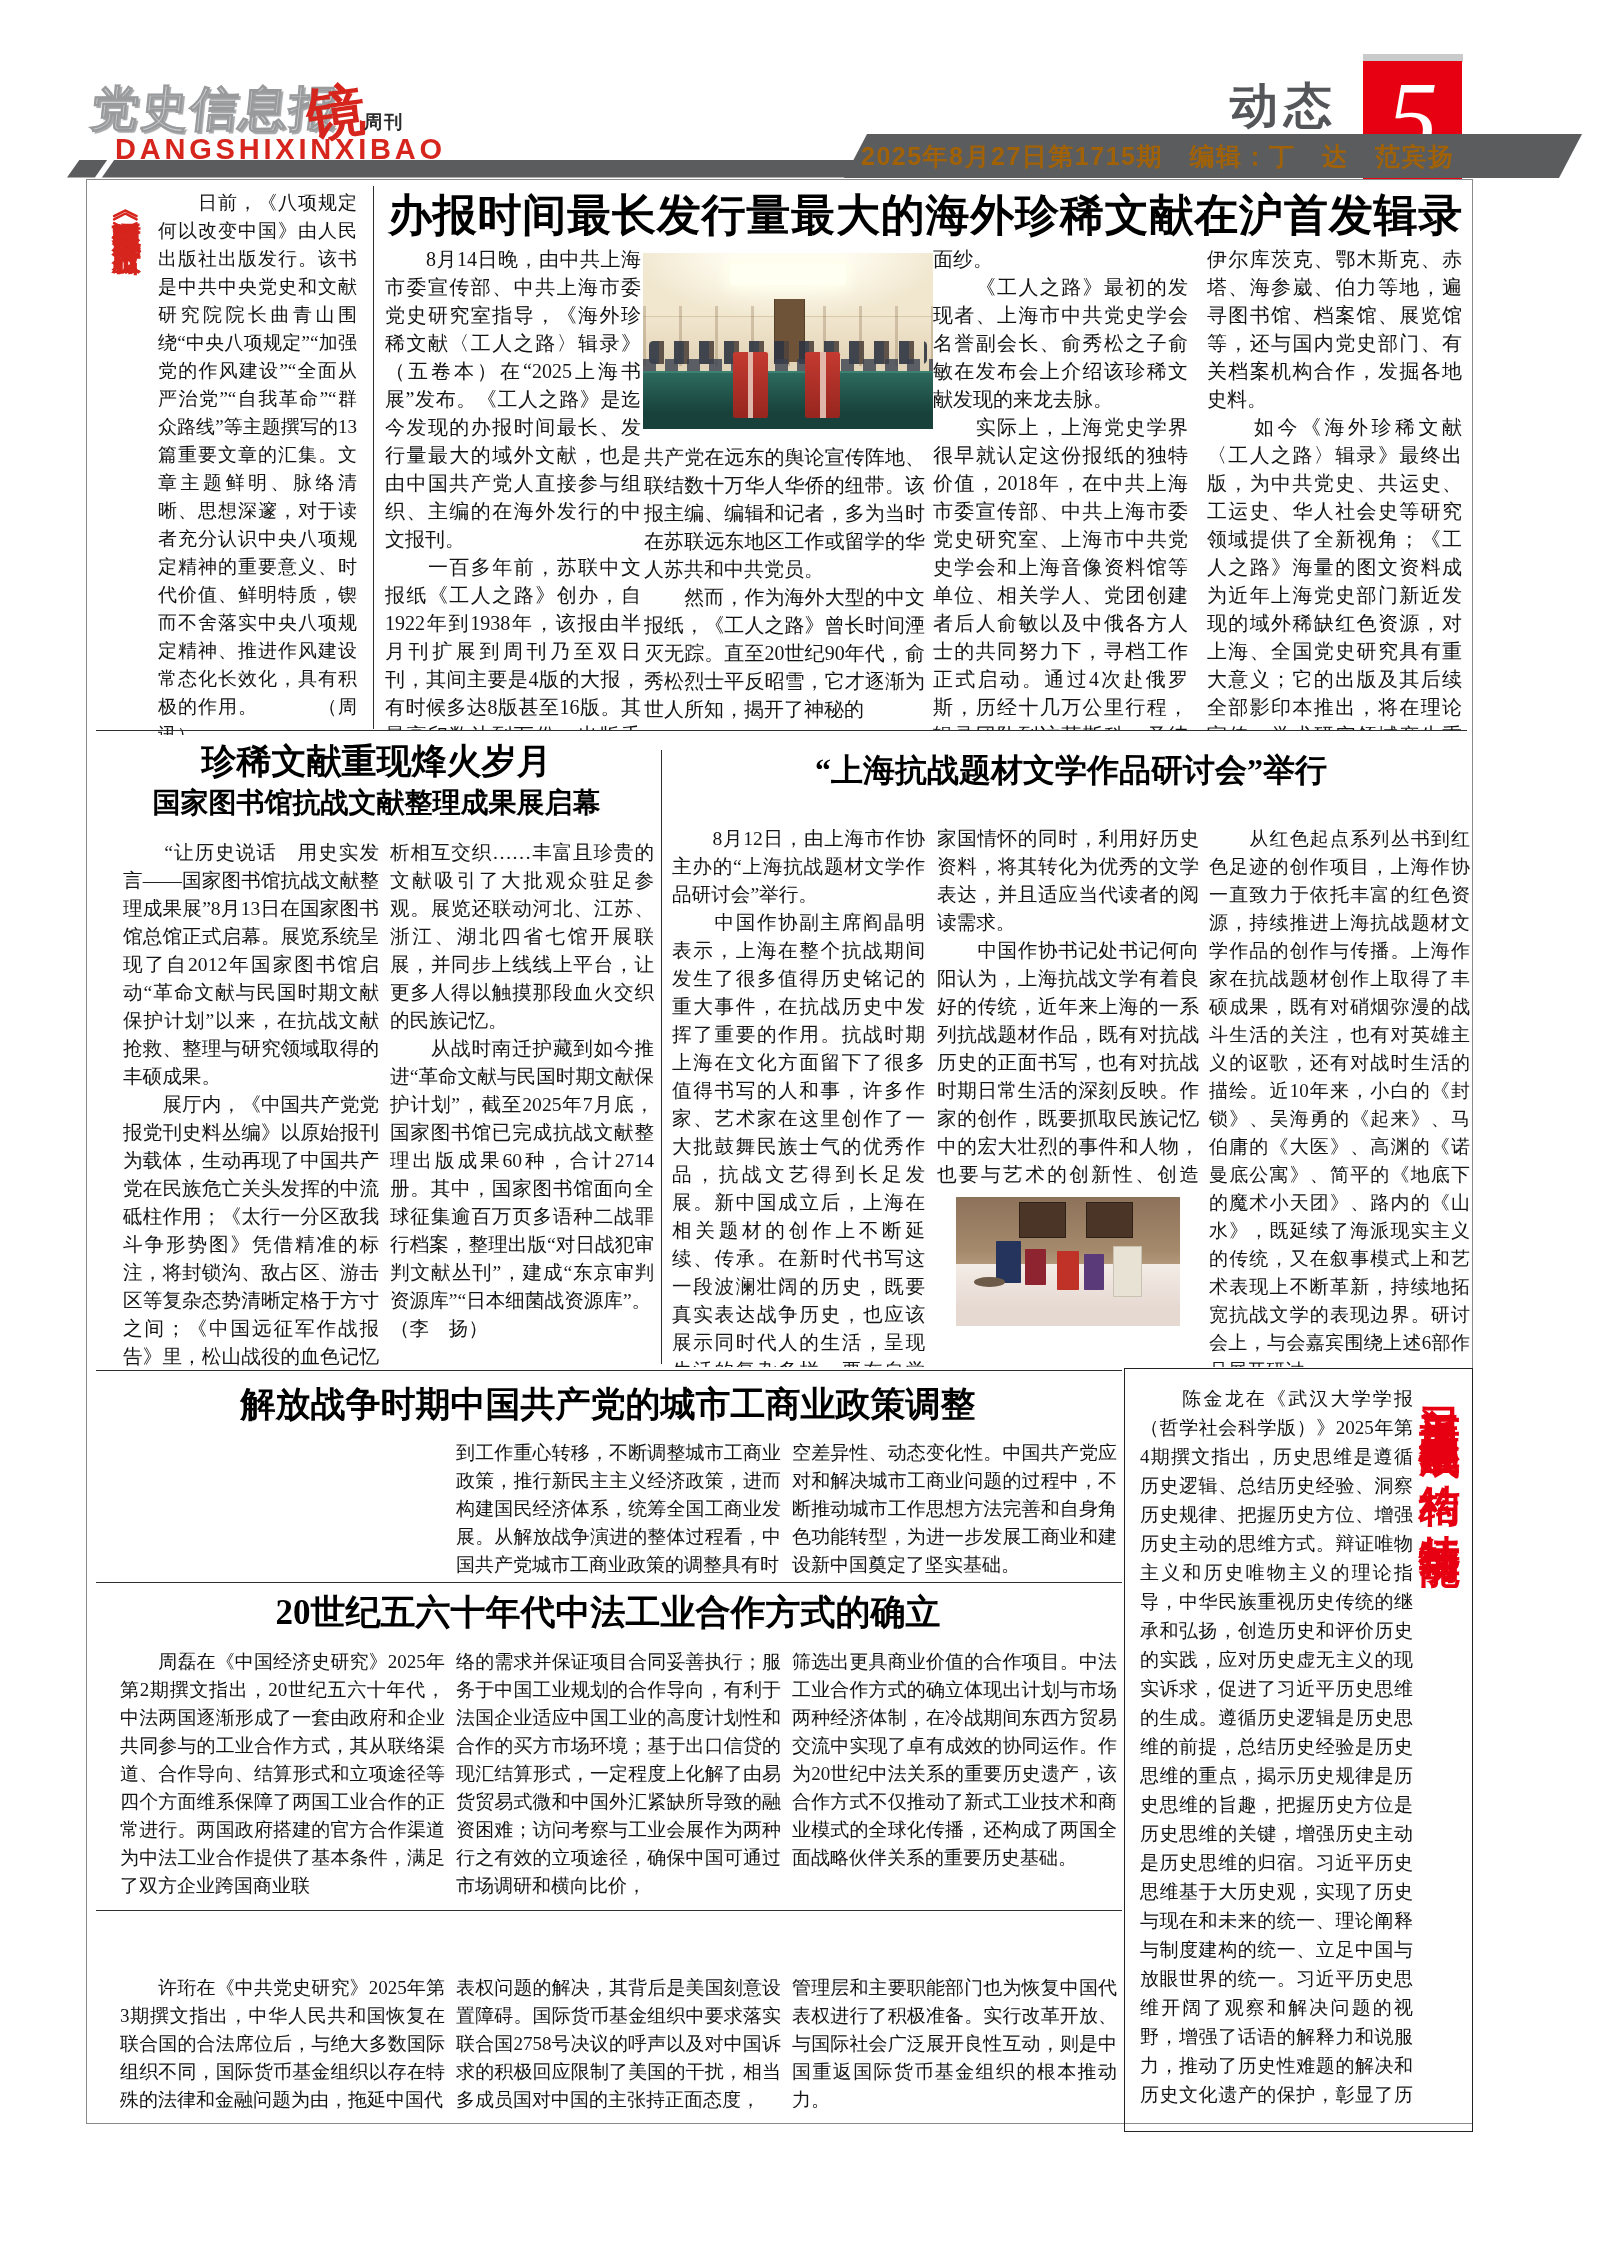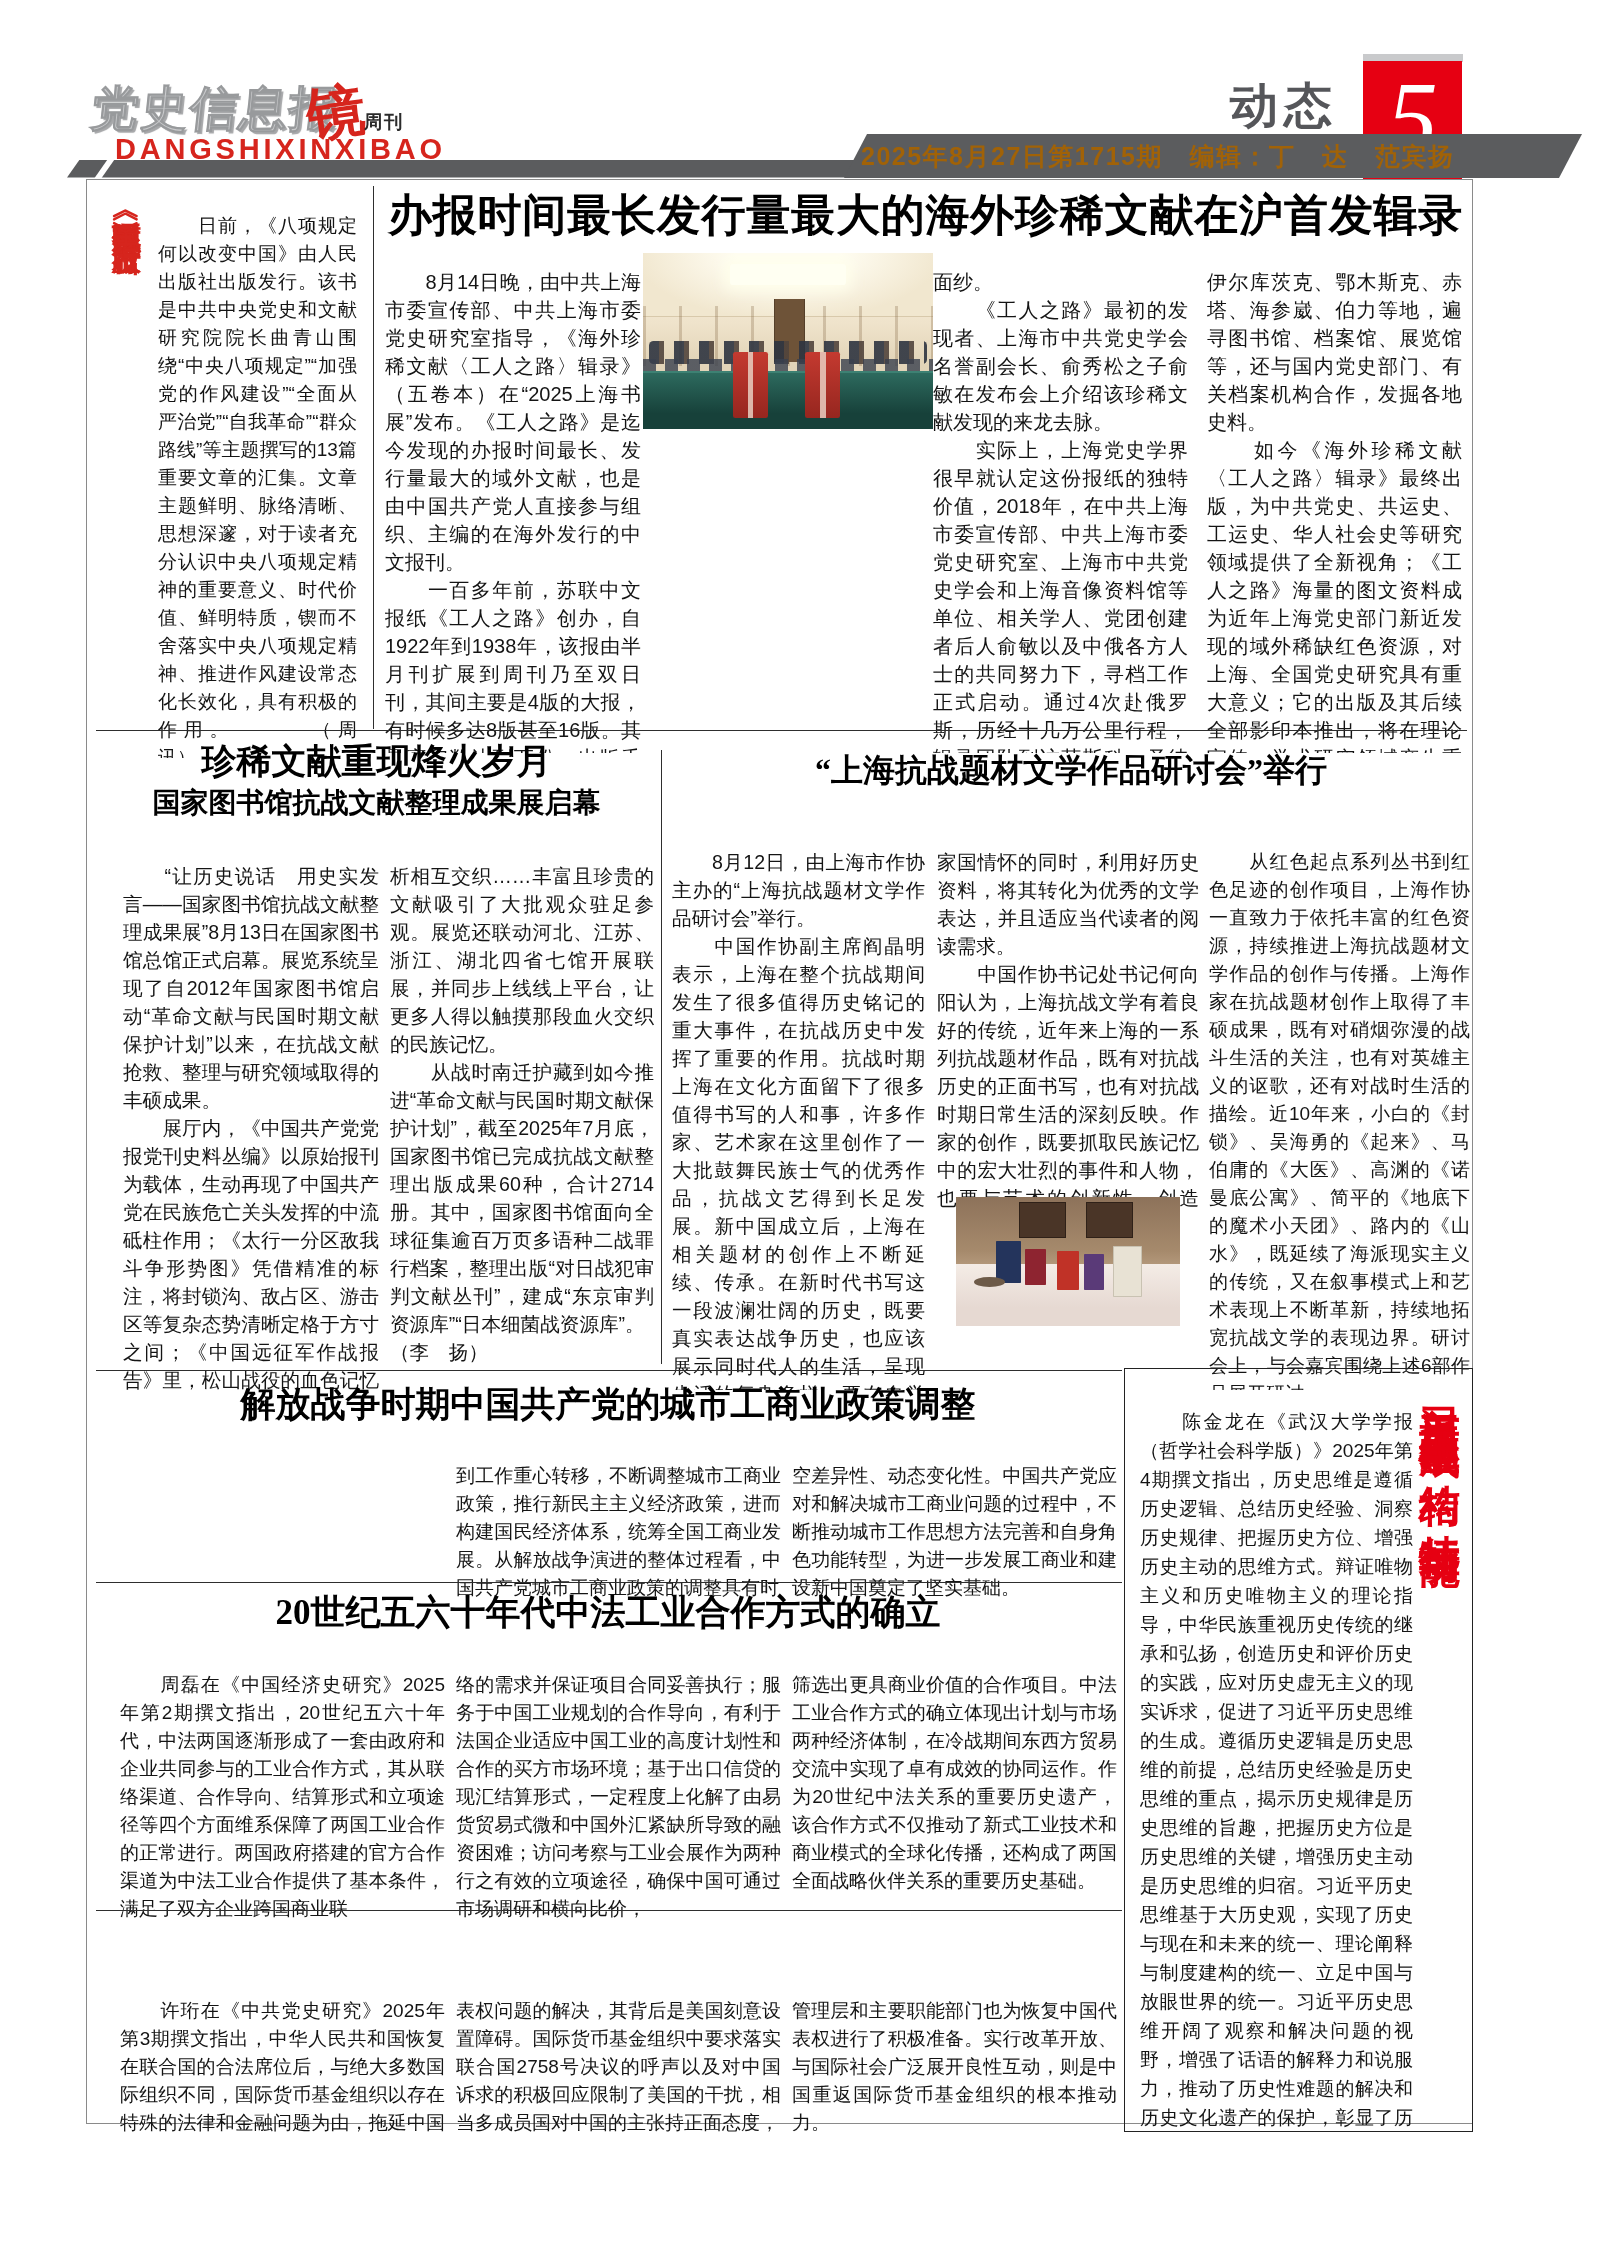--- a/index.html
+++ b/index.html
@@ -1,21 +1,21 @@
 <!DOCTYPE html>
 <html style="font-size:12.3px"><head>
 <meta charset="utf-8">
 <style>
   html,body{margin:0;padding:0;background:#ffffff;}
   #page{position:relative;width:1624px;height:2261px;background:#fff;overflow:hidden;
         font-family:"Liberation Serif","DejaVu Serif",serif;color:#121212;}
   .hei{font-family:"Liberation Sans","DejaVu Sans",sans-serif;}
   .abs{position:absolute;}
   .bt{position:absolute;text-align:justify;white-space:pre-line;overflow:hidden;
-      font-family:Liberation Sans, sans-serif;color:#141414;margin-top:23px;}
+      font-family:Liberation Serif, serif;color:#141414;}
   .byline{text-align:left;white-space:nowrap;}
   .ctr{text-align:center;}
   .red{color:#d6251d;}
   .rule{position:absolute;border-top:1.5px solid #2e2e2e;height:0;}
   .vline{position:absolute;width:0;border-left:1.5px solid #2e2e2e;}
   
   #logo-cn{left:91px;top:77px;font-size:48px;font-weight:900;letter-spacing:1.5px;
      color:#c9cacc;-webkit-text-stroke:0.8px #989a9c;text-shadow:2.3px 2.3px 0.8px #a6a7a9, -0.8px -0.8px 0 #ffffff;
      transform:skewX(-6deg);}
   #logo-script{left:307px;top:74px;font-size:58px;font-weight:900;transform:rotate(-8deg);color:#d6251d;}
@@ -120,20 +120,22 @@
     <div class="ph1-box ph1-box-a">
         <i></i>
       </div>
     <div class="ph1-box ph1-box-b">
         <i></i>
       </div>
   </div>
 
   <div class="bt" style="left:385px;top:245px;width:256px;height:485px;font-size:20px;line-height:28px;">　　8月14日晚，由中共上海市委宣传部、中共上海市委党史研究室指导，《海外珍稀文献〈工人之路〉辑录》（五卷本）在“2025上海书展”发布。《工人之路》是迄今发现的办报时间最长、发行量最大的域外文献，也是由中国共产党人直接参与组织、主编的在海外发行的中文报刊。
 　　一百多年前，苏联中文报纸《工人之路》创办，自1922年到1938年，该报由半月刊扩展到周刊乃至双日刊，其间主要是4版的大报，有时候多达8版甚至16版。其最高印数达到万份，出版千余期，总字数近3千万字。这份重要报纸是中国</div>
+  <div class="bt" style="left:644px;top:443px;width:281px;height:287px;font-size:20px;line-height:28px;">共产党在远东的舆论宣传阵地、联结数十万华人华侨的纽带。该报主编、编辑和记者，多为当时在苏联远东地区工作或留学的华人苏共和中共党员。
+　　然而，作为海外大型的中文报纸，《工人之路》曾长时间湮灭无踪。直至20世纪90年代，俞秀松烈士平反昭雪，它才逐渐为世人所知，揭开了神秘的</div>
   <div class="bt" style="left:933px;top:245px;width:255px;height:485px;font-size:20px;line-height:28px;">面纱。
 　　《工人之路》最初的发现者、上海市中共党史学会名誉副会长、俞秀松之子俞敏在发布会上介绍该珍稀文献发现的来龙去脉。
 　　实际上，上海党史学界很早就认定这份报纸的独特价值，2018年，在中共上海市委宣传部、中共上海市委党史研究室、上海市中共党史学会和上海音像资料馆等单位、相关学人、党团创建者后人俞敏以及中俄各方人士的共同努力下，寻档工作正式启动。通过4次赴俄罗斯，历经十几万公里行程，辑录团队到访莫斯科、圣彼得堡、</div>
   <div class="bt" style="left:1207px;top:245px;width:255px;height:485px;font-size:20px;line-height:28px;"><span>伊尔库茨克、鄂木斯克、赤塔、海参崴、伯力等地，遍寻图书馆、档案馆、展览馆等，还与国内党史部门、有关档案机构合作，发掘各地史料。
 　　如今《海外珍稀文献〈工人之路〉辑录》最终出版，为中共党史、共运史、工运史、华人社会史等研究领域提供了全新视角；《工人之路》海量的图文资料成为近年上海党史部门新近发现的域外稀缺红色资源，对上海、全国党史研究具有重大意义；它的出版及其后续全部影印本推出，将在理论宣传、学术研究领域产生重要影响。</span>
     
   </div>
 
   <div class="rule" style="left:96px;top:730px;width:1371px;"></div>
 

